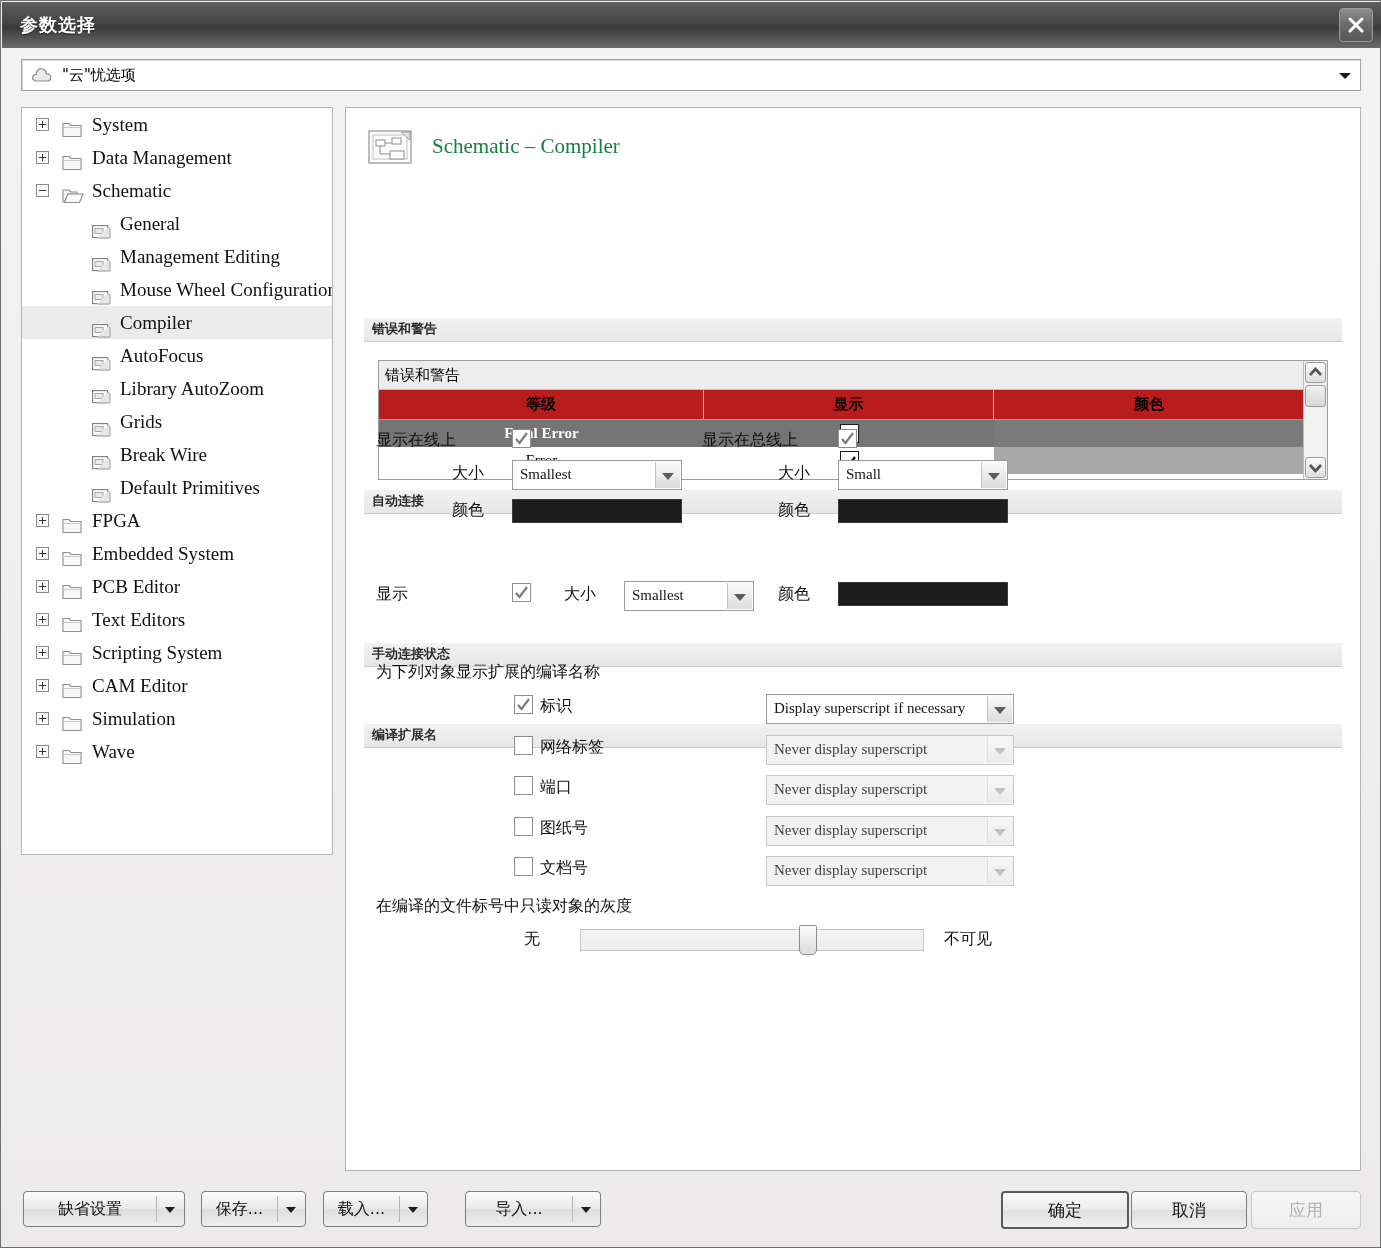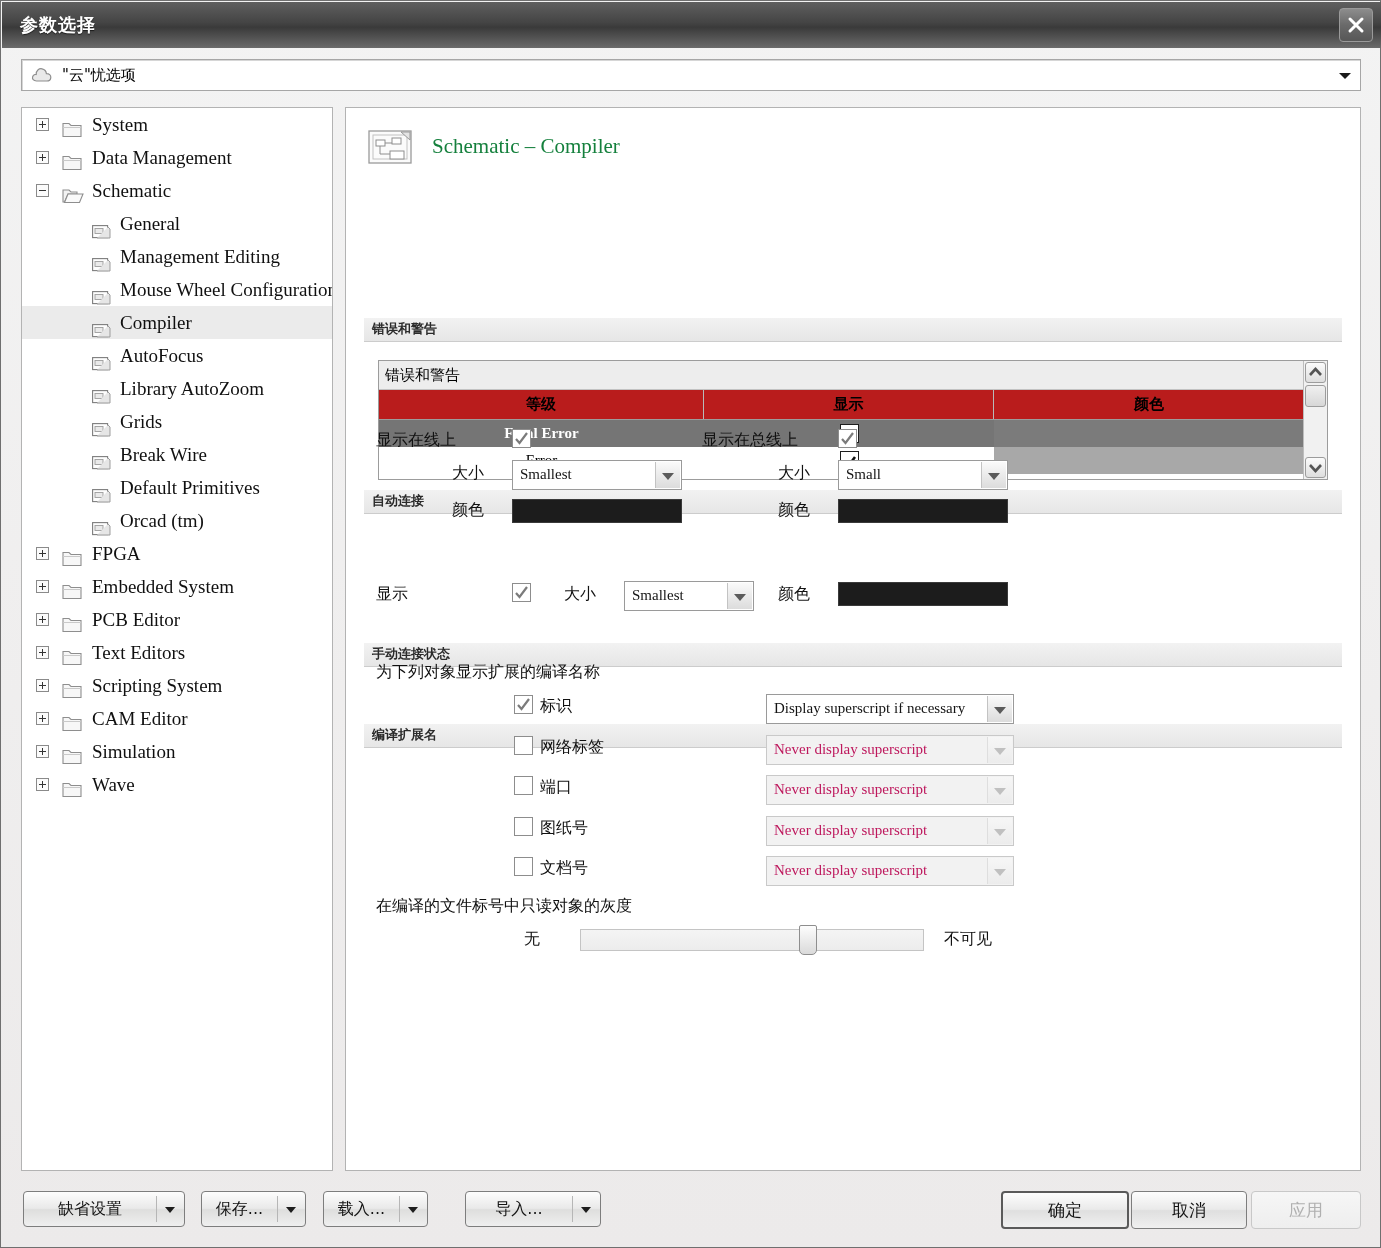--- a/index.html
+++ b/index.html
@@ -43,21 +43,21 @@
     box-shadow:inset 1px 1px 0 #d6d6d6;
   }
   .topcombo .cloud{position:absolute;left:8px;top:5px;}
   .topcombo .txt{position:absolute;left:40px;top:6px;font-size:15px;font-family:"DejaVu Sans","Liberation Sans",sans-serif;}
   .topcombo .arrow{
     position:absolute;right:9px;top:13px;width:0;height:0;
     border-left:6px solid transparent;border-right:6px solid transparent;border-top:6px solid #1a1a1a;
   }
   
   .treepanel{
-    position:absolute;left:20px;top:106px;width:312px;height:1064px;
+    position:absolute;left:20px;top:106px;width:312px;height:748px;
     background:#ffffff;border:1px solid #b3b3b3;box-sizing:border-box;
     overflow:hidden;
   }
   .treerow{position:relative;height:33px;line-height:33px;white-space:nowrap;cursor:default;}
   .treerow.sel{background:#ebebeb;}
   .treerow .lbl{
     font-family:"Liberation Serif","DejaVu Serif",serif;font-size:19px;color:#101010;
     position:absolute;top:0;
   }
   .expander{
@@ -145,21 +145,21 @@
   .combo .btn{
     position:absolute;right:1px;top:1px;width:24px;bottom:1px;
     background:linear-gradient(180deg,#fafafa 0%,#dcdcdc 100%);
     border-left:1px solid #c3c3c3;
   }
   .combo .btn i{
     position:absolute;left:6px;top:11px;width:0;height:0;
     border-left:6px solid transparent;border-right:6px solid transparent;border-top:7px solid #5b5b5b;
   }
   .combo.disabled{background:#f2f2f2;border-color:#c9c9c9;}
-  .combo.disabled .v{color:#be185d;}
+  .combo.disabled .v{color:#404040;}
   .combo.disabled .btn{background:linear-gradient(180deg,#f6f6f6 0%,#ececec 100%);border-left-color:#dedede;}
   .combo.disabled .btn i{border-top-color:#c0c0c0;}
   
   .swatch{position:absolute;height:24px;background:#1c1c1c;border:1px solid #3a3a3a;box-sizing:border-box;}
   .lbltxt{position:absolute;font-family:"DejaVu Sans","Liberation Sans",sans-serif;font-size:16px;color:#111;white-space:nowrap;}
   
   .slider{
     position:absolute;left:578px;top:927px;width:344px;height:22px;
     background:linear-gradient(180deg,#f4f4f4 0%,#ececec 100%);
     border:1px solid #c4c4c4;box-sizing:border-box;
@@ -308,28 +308,20 @@
           </svg></span>
         <span class="lbl" style="left:98px;">Break Wire</span>
       </div>
       <div class="treerow">
         <span class="leaficon" style="left:70px;"><svg width="19" height="14" viewBox="0 0 19 14">
             <rect x="0.6" y="0.6" width="15" height="12" fill="#fdfdfd" stroke="#7d7d7d" stroke-width="1.1"></rect>
             <rect x="3" y="3.5" width="8" height="5" fill="#eaeaea" stroke="#9d9d9d" stroke-width=".9"></rect>
             <path d="M16 2 L18 4 V13 H5" fill="#e6e6e6" stroke="#9d9d9d" stroke-width="1"></path>
           </svg></span>
         <span class="lbl" style="left:98px;">Default Primitives</span>
-      </div>
-      <div class="treerow">
-        <span class="leaficon" style="left:70px;"><svg width="19" height="14" viewBox="0 0 19 14">
-            <rect x="0.6" y="0.6" width="15" height="12" fill="#fdfdfd" stroke="#7d7d7d" stroke-width="1.1"></rect>
-            <rect x="3" y="3.5" width="8" height="5" fill="#eaeaea" stroke="#9d9d9d" stroke-width=".9"></rect>
-            <path d="M16 2 L18 4 V13 H5" fill="#e6e6e6" stroke="#9d9d9d" stroke-width="1"></path>
-          </svg></span>
-        <span class="lbl" style="left:98px;">Orcad (tm)</span>
       </div>
       <div class="treerow">
         <span class="expander plus" style="left:14px;"></span>
         <span class="folder" style="left:40px;"><svg width="22" height="17" viewBox="0 0 22 17">
             <path d="M1 15.5 V2.5 H7 L9 4.5 H19 V15.5 Z" fill="#f7f7f7" stroke="#8e8e8e" stroke-width="1.1"></path>
             <path d="M1 6.5 H19" stroke="#c9c9c9" stroke-width="1"></path>
           </svg></span>
         <span class="lbl" style="left:70px;">FPGA</span>
       </div>
       <div class="treerow">

